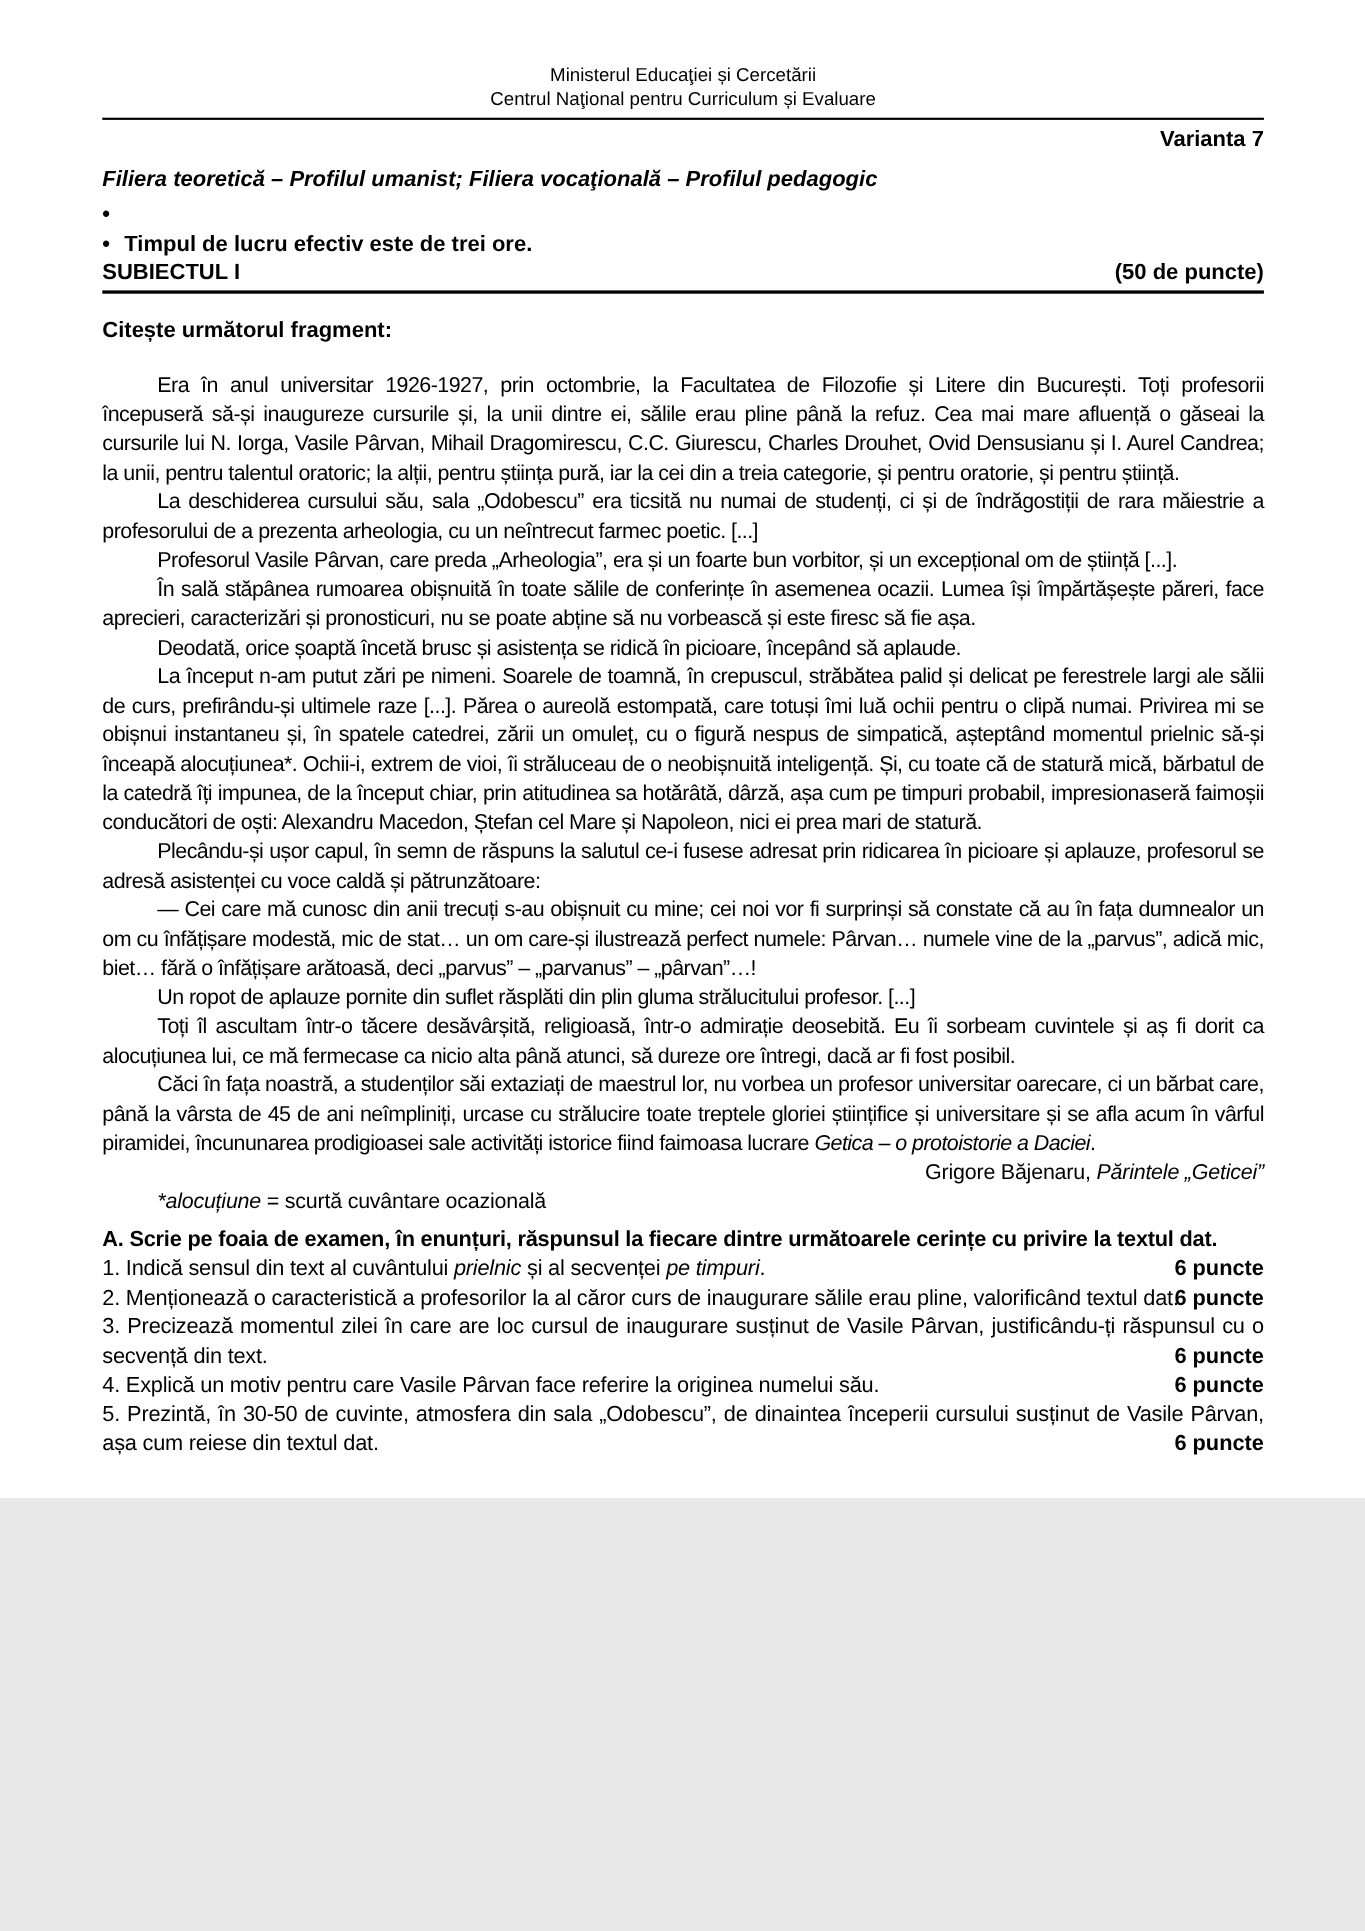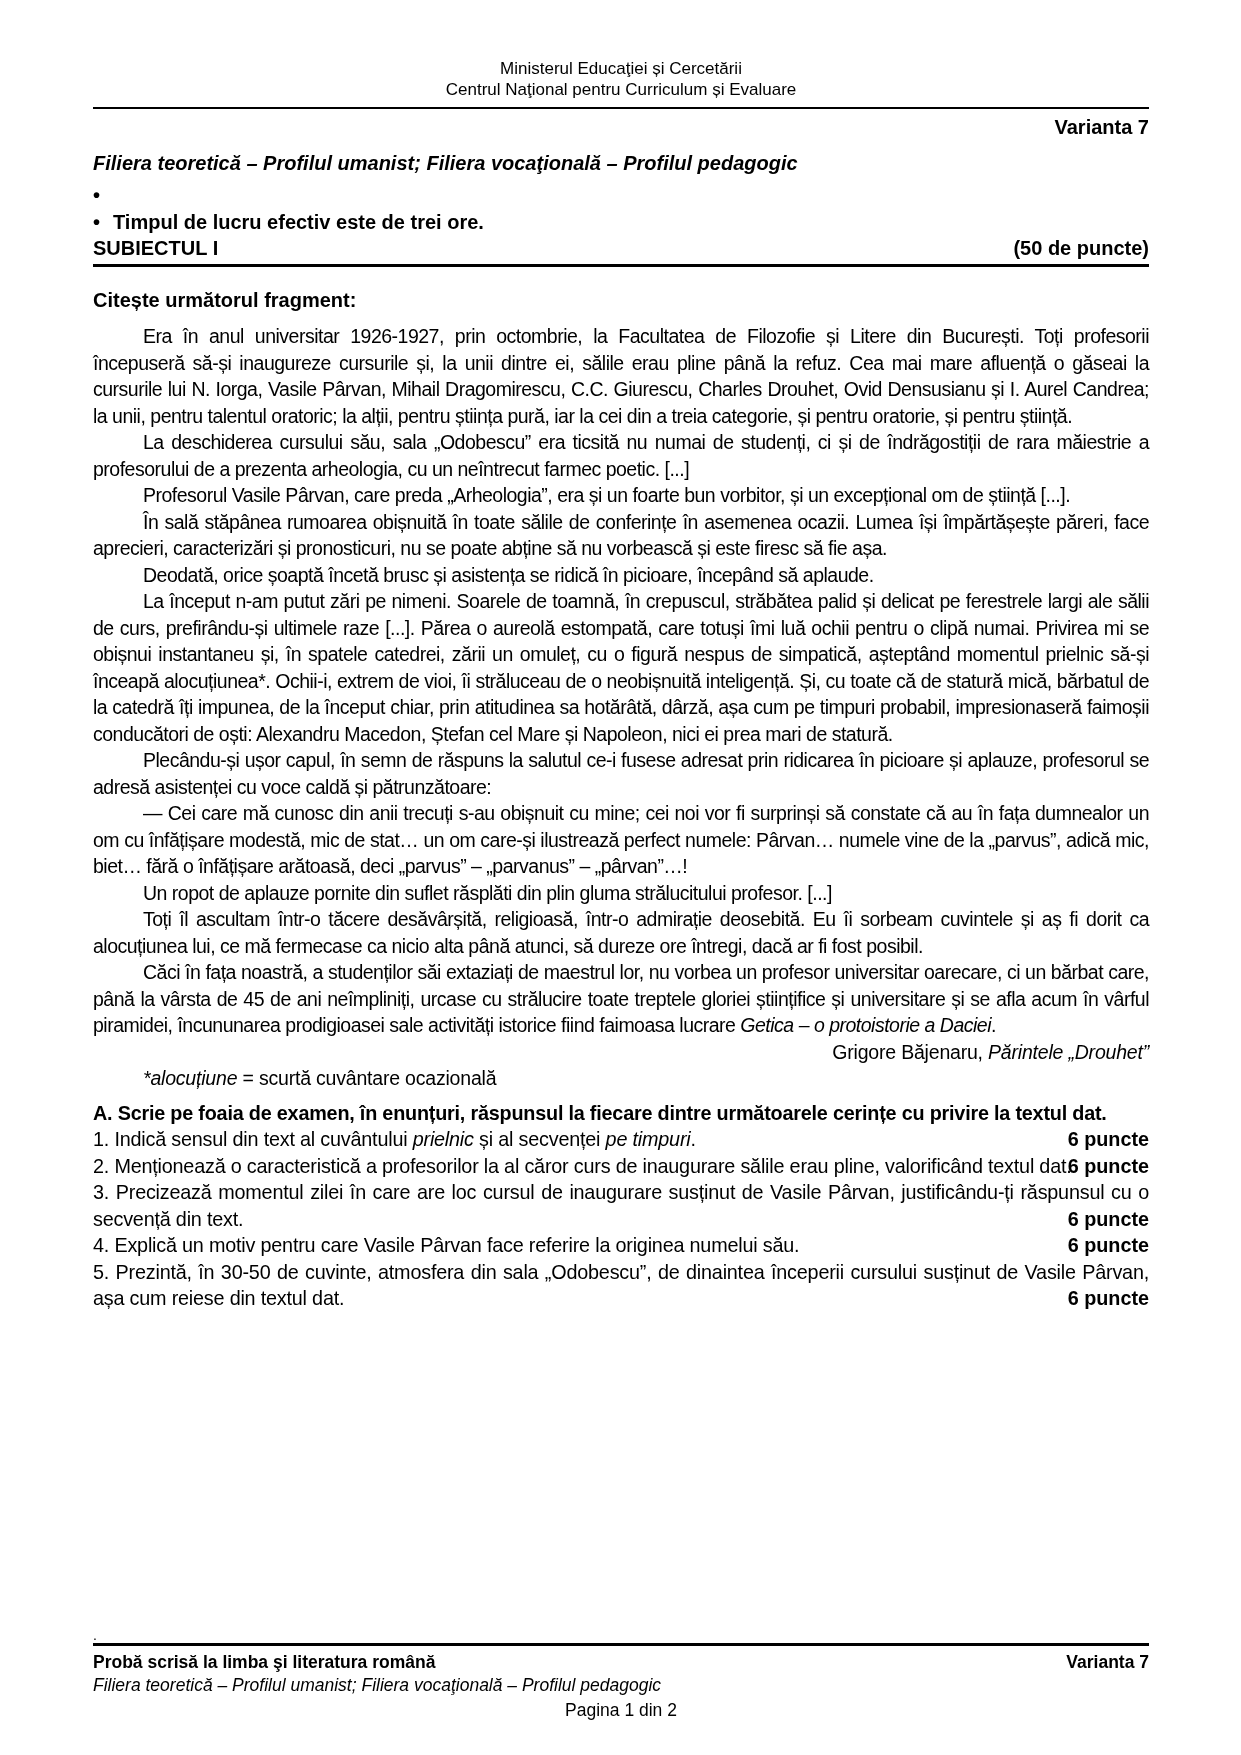--- a/index.html
+++ b/index.html
@@ -1,18 +1,18 @@
 <!DOCTYPE html>
 <html><head>
 <meta charset="utf-8">
 <style>
   html,body { margin:0; padding:0; background:#e8e8e8; }
   .page {
     position:relative;
-    width:1241px; height:1755px;
+    width:1241px; height:1362px;
     margin:0 auto;
     background:#ffffff;
     color:#000000;
     font-family:"Liberation Sans", sans-serif;
     box-sizing:border-box;
     padding:58px 92px 0 93px;
     overflow:hidden;
   }
   
   .doc-header { text-align:center; font-size:17px; line-height:21px; border-bottom:2px solid #000; padding-bottom:7px; }
@@ -22,21 +22,21 @@
   .filiera-line { font-weight:bold; font-style:italic; font-size:20px; line-height:26px; margin-top:10px; }
   .rules { margin-top:6px; font-weight:bold; font-size:20px; }
   .rule-item { line-height:27px; display:flex; }
   .rule-item .bullet { width:20px; flex:none; }
   
   .subject-row { display:flex; justify-content:space-between; align-items:flex-end;
     font-weight:bold; font-size:20px; line-height:25px;
     border-bottom:3px solid #000; padding-bottom:3px; }
   .instruction { font-weight:bold; font-size:20px; line-height:26px; margin-top:20px; }
   
-  .fragment { margin-top:10px; font-size:19.5px; line-height:26.5px; letter-spacing:-0.5px; text-align:justify; }
+  .fragment { margin-top:24px; font-size:19.5px; line-height:26.5px; letter-spacing:-0.5px; text-align:justify; }
   .fragment p { margin:0; text-indent:50px; }
   .attribution { text-align:right; text-indent:0; letter-spacing:-0.2px; }
   .footnote { margin-top:6px; text-indent:0; letter-spacing:-0.2px; text-align:left; }
   .ital { font-style:italic; }
   
   .section-a { margin-top:8px; font-weight:bold; font-size:19.8px; line-height:26.5px; letter-spacing:-0.2px; text-align:justify; }
   .question { position:relative; font-size:19.8px; line-height:26.5px; letter-spacing:-0.2px; text-align:justify; }
   .question .points { position:absolute; right:0; bottom:0; font-weight:bold; letter-spacing:0; }
   
   .footer { position:absolute; left:93px; right:92px; top:1629px; }
@@ -83,21 +83,21 @@
     <p>La deschiderea cursului său, sala „Odobescu” era ticsită nu numai de studenți, ci și de îndrăgostiții de rara măiestrie a profesorului de a prezenta arheologia, cu un neîntrecut farmec poetic. [...]</p>
     <p>Profesorul Vasile Pârvan, care preda „Arheologia”, era și un foarte bun vorbitor, și un excepțional om de știință [...].</p>
     <p>În sală stăpânea rumoarea obișnuită în toate sălile de conferințe în asemenea ocazii. Lumea își împărtășește păreri, face aprecieri, caracterizări și pronosticuri, nu se poate abține să nu vorbească și este firesc să fie așa.</p>
     <p>Deodată, orice șoaptă încetă brusc și asistența se ridică în picioare, începând să aplaude.</p>
     <p>La început n-am putut zări pe nimeni. Soarele de toamnă, în crepuscul, străbătea palid și delicat pe ferestrele largi ale sălii de curs, prefirându-și ultimele raze [...]. Părea o aureolă estompată, care totuși îmi luă ochii pentru o clipă numai. Privirea mi se obișnui instantaneu și, în spatele catedrei, zării un omuleț, cu o figură nespus de simpatică, așteptând momentul prielnic să-și înceapă alocuțiunea*. Ochii-i, extrem de vioi, îi străluceau de o neobișnuită inteligență. Și, cu toate că de statură mică, bărbatul de la catedră îți impunea, de la început chiar, prin atitudinea sa hotărâtă, dârză, așa cum pe timpuri probabil, impresionaseră faimoșii conducători de oști: Alexandru Macedon, Ștefan cel Mare și Napoleon, nici ei prea mari de statură.</p>
     <p>Plecându-și ușor capul, în semn de răspuns la salutul ce-i fusese adresat prin ridicarea în picioare și aplauze, profesorul se adresă asistenței cu voce caldă și pătrunzătoare:</p>
     <p>— Cei care mă cunosc din anii trecuți s-au obișnuit cu mine; cei noi vor fi surprinși să constate că au în fața dumnealor un om cu înfățișare modestă, mic de stat… un om care-și ilustrează perfect numele: Pârvan… numele vine de la „parvus”, adică mic, biet… fără o înfățișare arătoasă, deci „parvus” – „parvanus” – „pârvan”…!</p>
     <p>Un ropot de aplauze pornite din suflet răsplăti din plin gluma strălucitului profesor. [...]</p>
     <p>Toți îl ascultam într-o tăcere desăvârșită, religioasă, într-o admirație deosebită. Eu îi sorbeam cuvintele și aș fi dorit ca alocuțiunea lui, ce mă fermecase ca nicio alta până atunci, să dureze ore întregi, dacă ar fi fost posibil.</p>
     <p><span>Căci în fața noastră, a studenților săi extaziați de maestrul lor, nu vorbea un profesor universitar oarecare, ci un bărbat care, până la vârsta de 45 de ani neîmpliniți, urcase cu strălucire toate treptele gloriei științifice și universitare și se afla acum în vârful piramidei, încununarea prodigioasei sale activități istorice fiind faimoasa lucrare </span><span class="ital">Getica – o protoistorie a Daciei</span><span>.</span></p>
-    <p class="attribution"><span>Grigore Băjenaru, </span><span class="ital">Părintele „Drouhet”</span></p>
+    <p class="attribution"><span>Grigore Băjenaru, </span><span class="ital">Părintele „Geticei”</span></p>
     <p class="footnote"><span class="ital">*alocuțiune</span><span> = scurtă cuvântare ocazională</span></p>
   </div>
 
   <div class="section-a">A. Scrie pe foaia de examen, în enunțuri, răspunsul la fiecare dintre următoarele cerințe cu privire la textul dat.</div>
 
   <div class="question">
     <span>1. Indică sensul din text al cuvântului </span><span class="ital">prielnic</span><span> și al secvenței </span><span class="ital">pe timpuri</span><span>.</span>
     <span class="points">6 puncte</span>
   </div>
   <div class="question">

